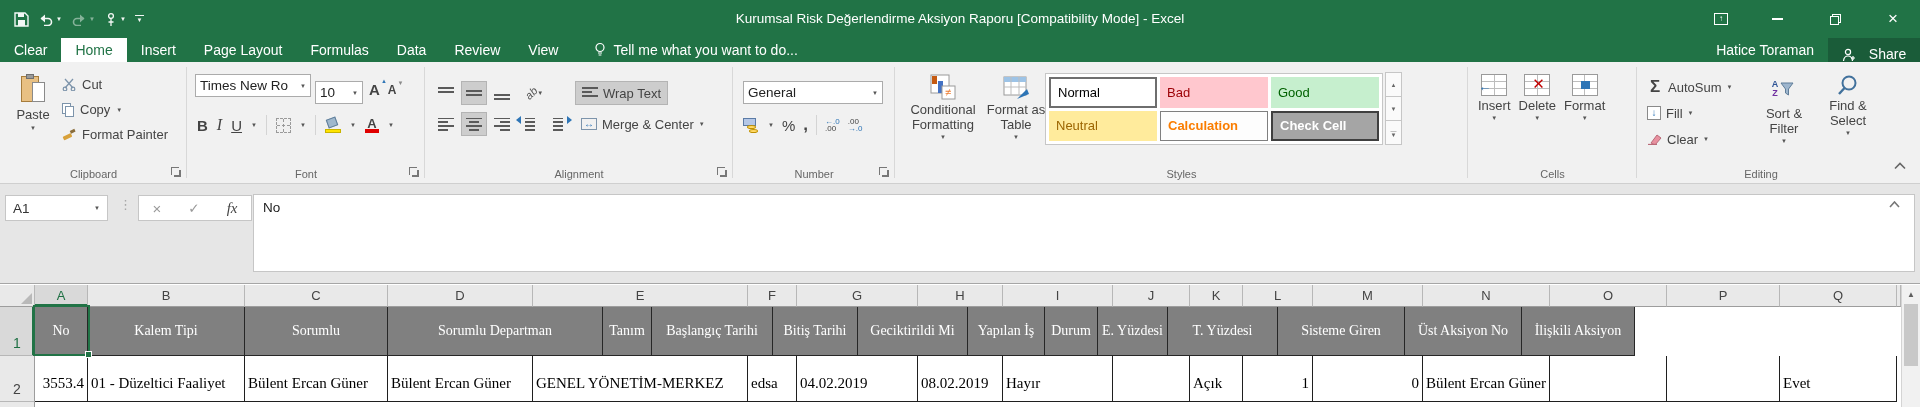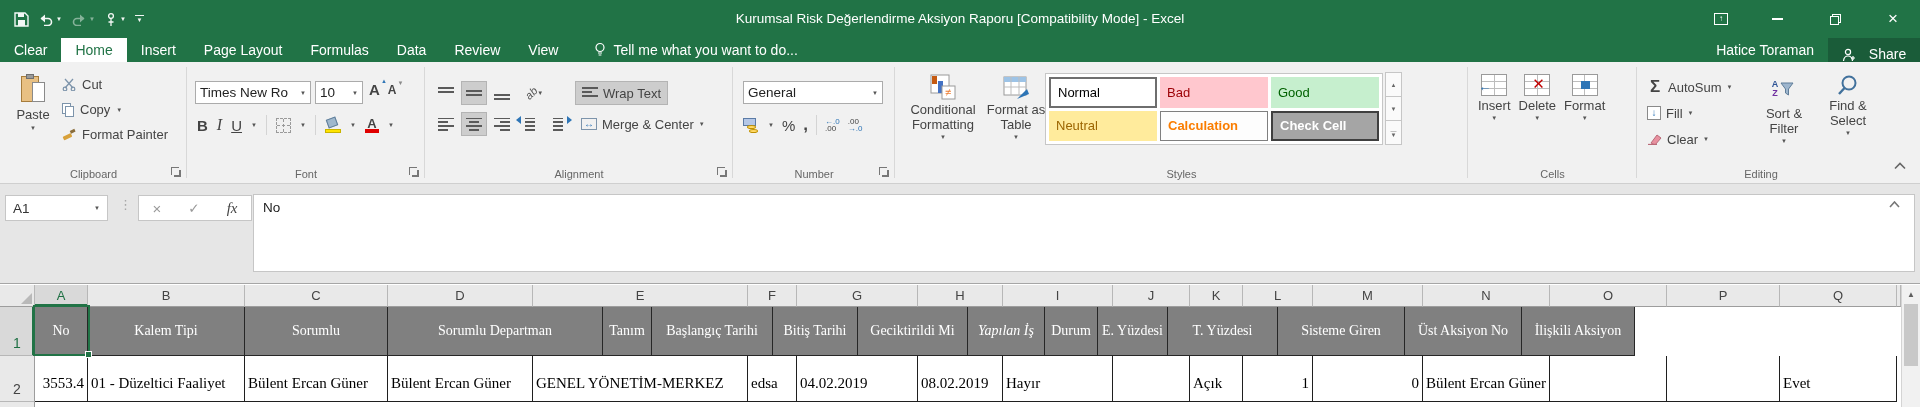--- a/index.html
+++ b/index.html
@@ -53,21 +53,21 @@
   .ic-paste .page{position:absolute;right:0;top:8px;width:13px;height:20px;background:#fff;border:1px solid #8a8a8a}
   .clip-actions{position:absolute;left:62px;top:10px}
   .clip-actions .row{height:25px;display:flex;align-items:center;gap:6px;white-space:nowrap}
   .ic-copy{position:relative;width:12px;height:14px}
   .ic-copy i{position:absolute;width:9px;height:11px;border:1px solid #7d94ab;background:#fff;display:block}
   .ic-copy i:first-child{left:0;top:0}.ic-copy i:last-child{right:0;bottom:0}
 
   
   .combo{background:#fff;border:1px solid #ababab;display:flex;align-items:center;padding:0 4px;font-size:13.5px;color:#222}
   .combo .val{flex:1;overflow:hidden;white-space:nowrap}
-  .fname{position:absolute;left:8px;top:19px;width:116px;height:23px}
+  .fname{position:absolute;left:8px;top:12px;width:116px;height:23px}
   .fsize{position:absolute;left:128px;top:19px;width:48px;height:23px}
   .grow-font{position:absolute;left:182px;top:19px;display:flex;gap:8px;align-items:center;font-size:15px}
   .ga{position:relative;font-weight:bold;color:#444}
   .ga sup{position:absolute;top:-3px;right:-7px;font-size:6px;color:#2e75b6}
   .font-row2{position:absolute;left:10px;top:52px;display:flex;align-items:center;gap:9px;height:22px}
   .biu{font-weight:bold;font-size:15px}
   .it{font-family:"Liberation Serif",serif;font-style:italic;font-size:16px}
   .un{text-decoration:underline;font-size:15px}
   .ic-borders{width:15px;height:15px;border:1px dashed #9a9a9a;position:relative}
   .ic-borders::before{content:'';position:absolute;left:50%;top:0;bottom:0;width:0;border-left:1px dashed #9a9a9a}
@@ -621,21 +621,21 @@
         <div class="grow-r hrow">
           <div class="rowhdr sel" style="height: 49px;">1</div>
           <div class="cell" style="width: 53px; height: 49px;">No</div>
           <div class="cell" style="width: 157px; height: 49px;">Kalem Tipi</div>
           <div class="cell" style="width: 143px; height: 49px;">Sorumlu</div>
           <div class="cell" style="width: 215px; height: 49px;">Sorumlu Departman</div>
           <div class="cell" style="width: 49px; height: 49px;">Tanım</div>
           <div class="cell" style="width: 121px; height: 49px;">Başlangıç Tarihi</div>
           <div class="cell" style="width: 85px; height: 49px;">Bitiş Tarihi</div>
           <div class="cell" style="width: 110px; height: 49px;">Geciktirildi Mi</div>
-          <div class="cell" style="width: 77px; height: 49px; font-style: italic;">Yapılan İş</div>
+          <div class="cell" style="width: 77px; height: 49px;">Yapılan İş</div>
           <div class="cell" style="width: 53px; height: 49px;">Durum</div>
           <div class="cell" style="width: 70px; height: 49px;">E. Yüzdesi</div>
           <div class="cell" style="width: 110px; height: 49px;">T. Yüzdesi</div>
           <div class="cell" style="width: 127px; height: 49px;">Sisteme Giren</div>
           <div class="cell" style="width: 117px; height: 49px;">Üst Aksiyon No</div>
           <div class="cell" style="width: 113px; height: 49px;">İlişkili Aksiyon</div>
         </div>
         <div class="grow-r drow">
           <div class="rowhdr" style="height: 46px;">2</div>
           <div class="cell" style="width: 53px; height: 46px; justify-content: flex-end;">3553.4</div>

